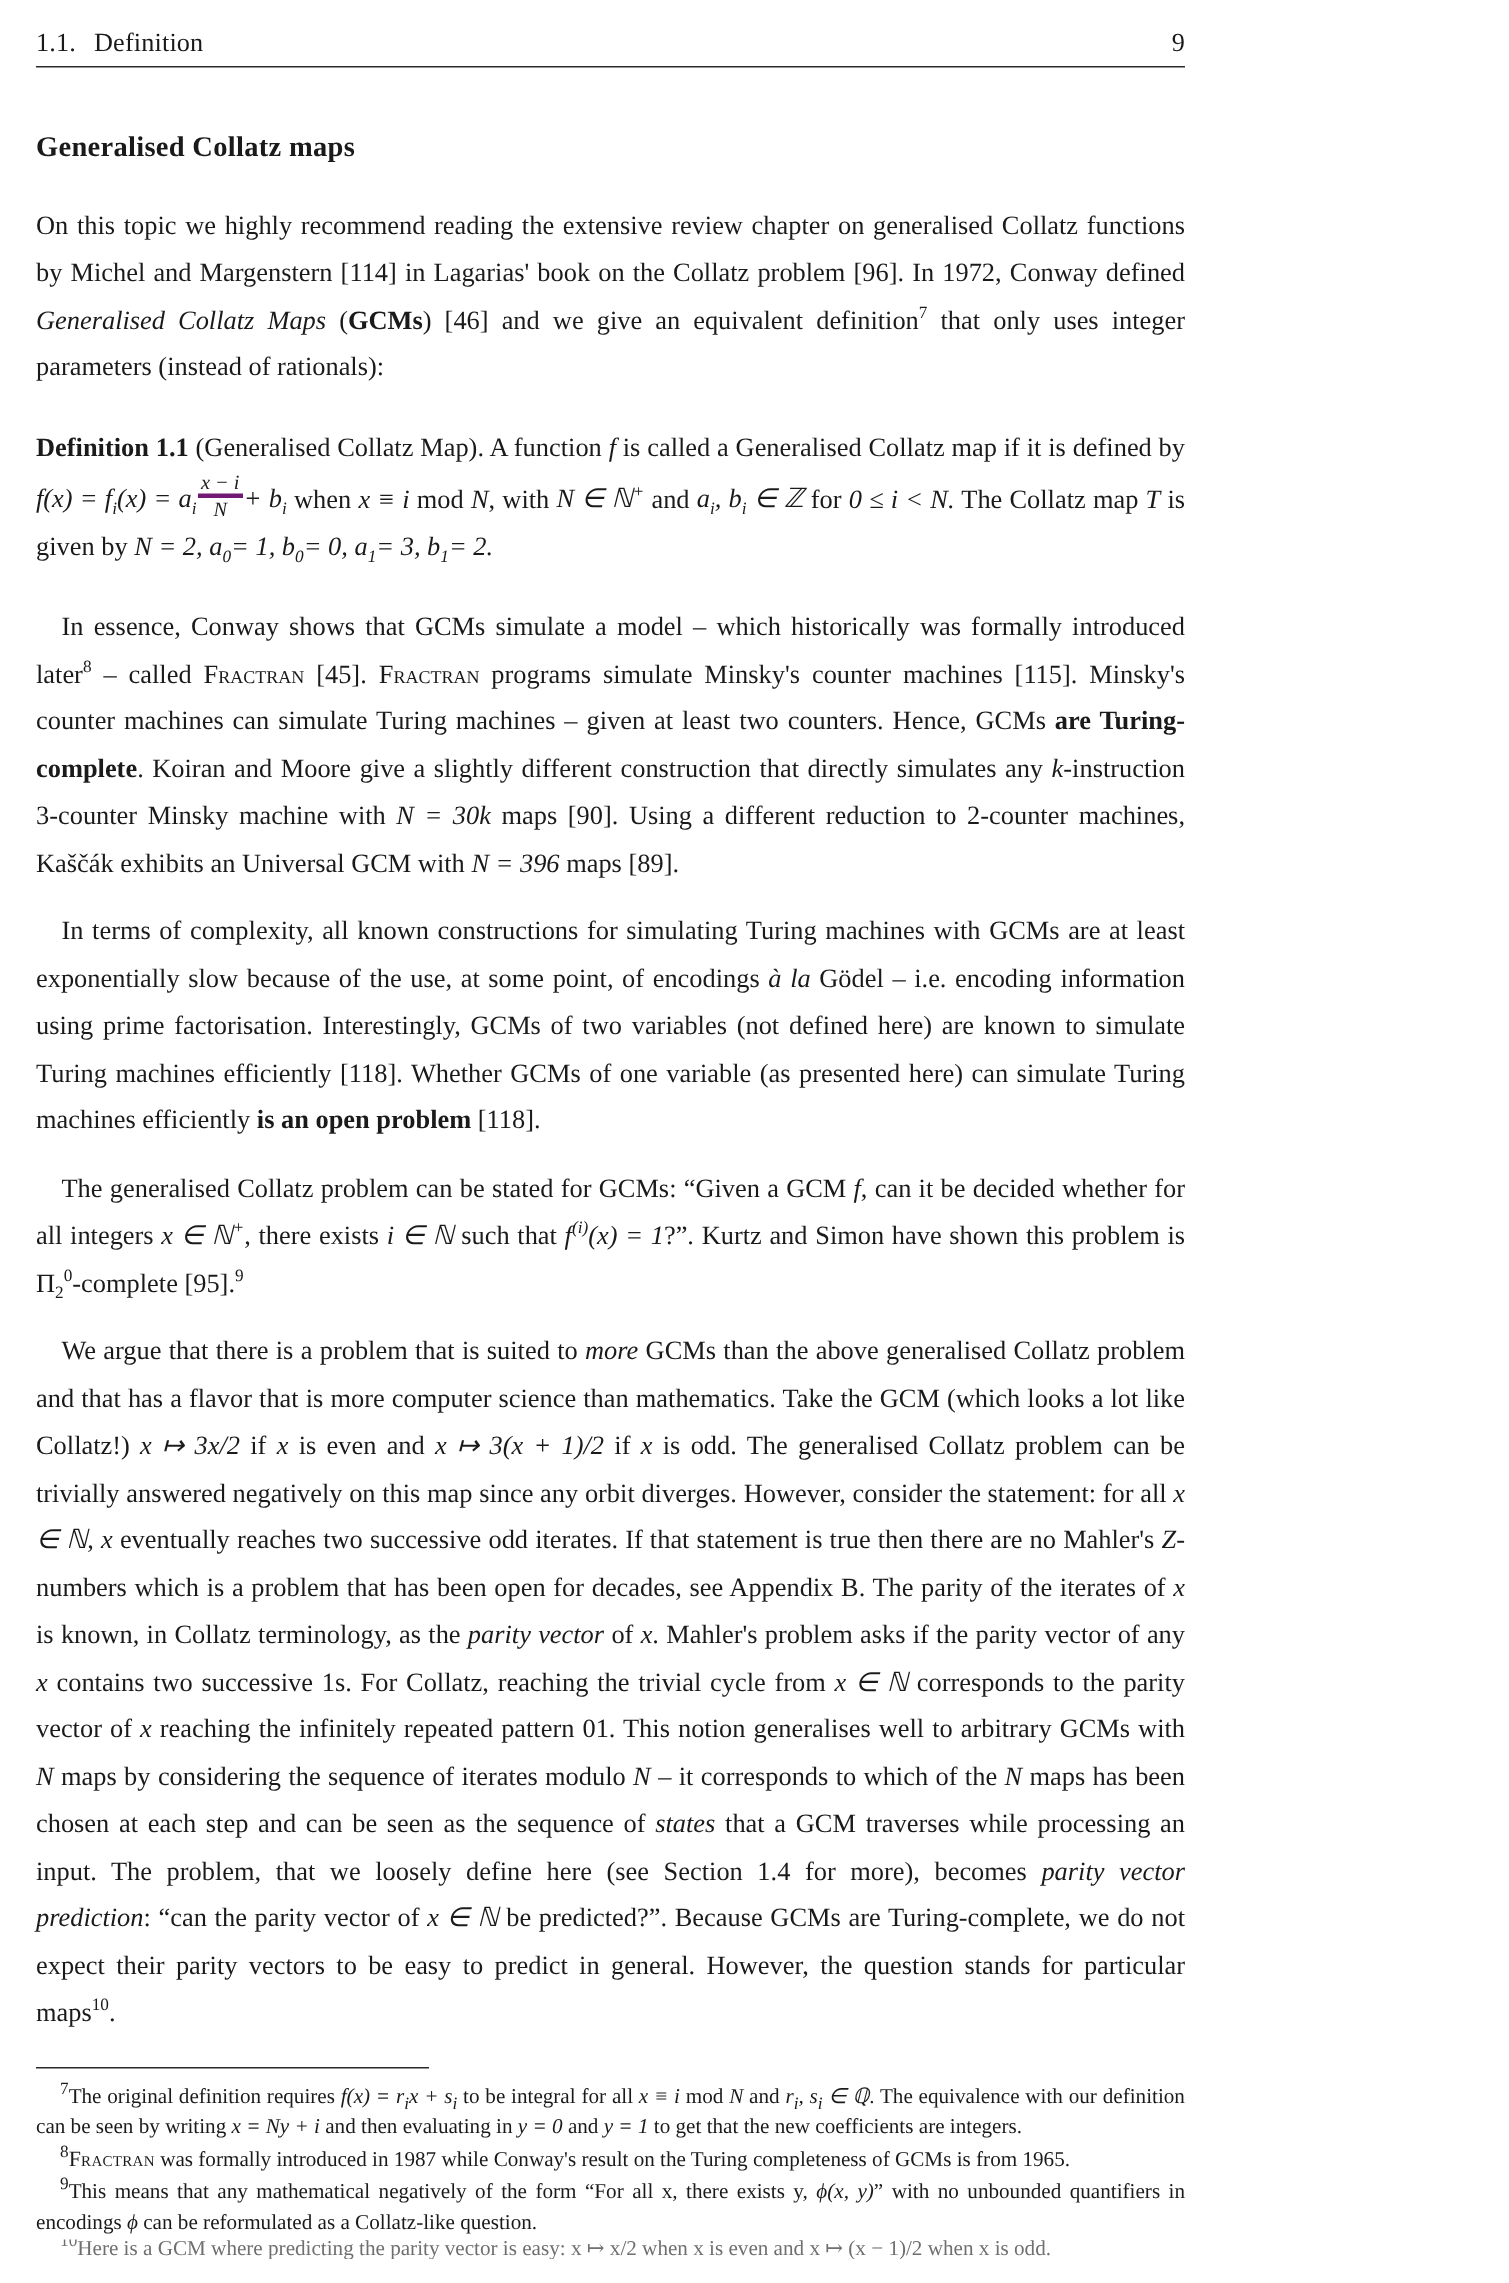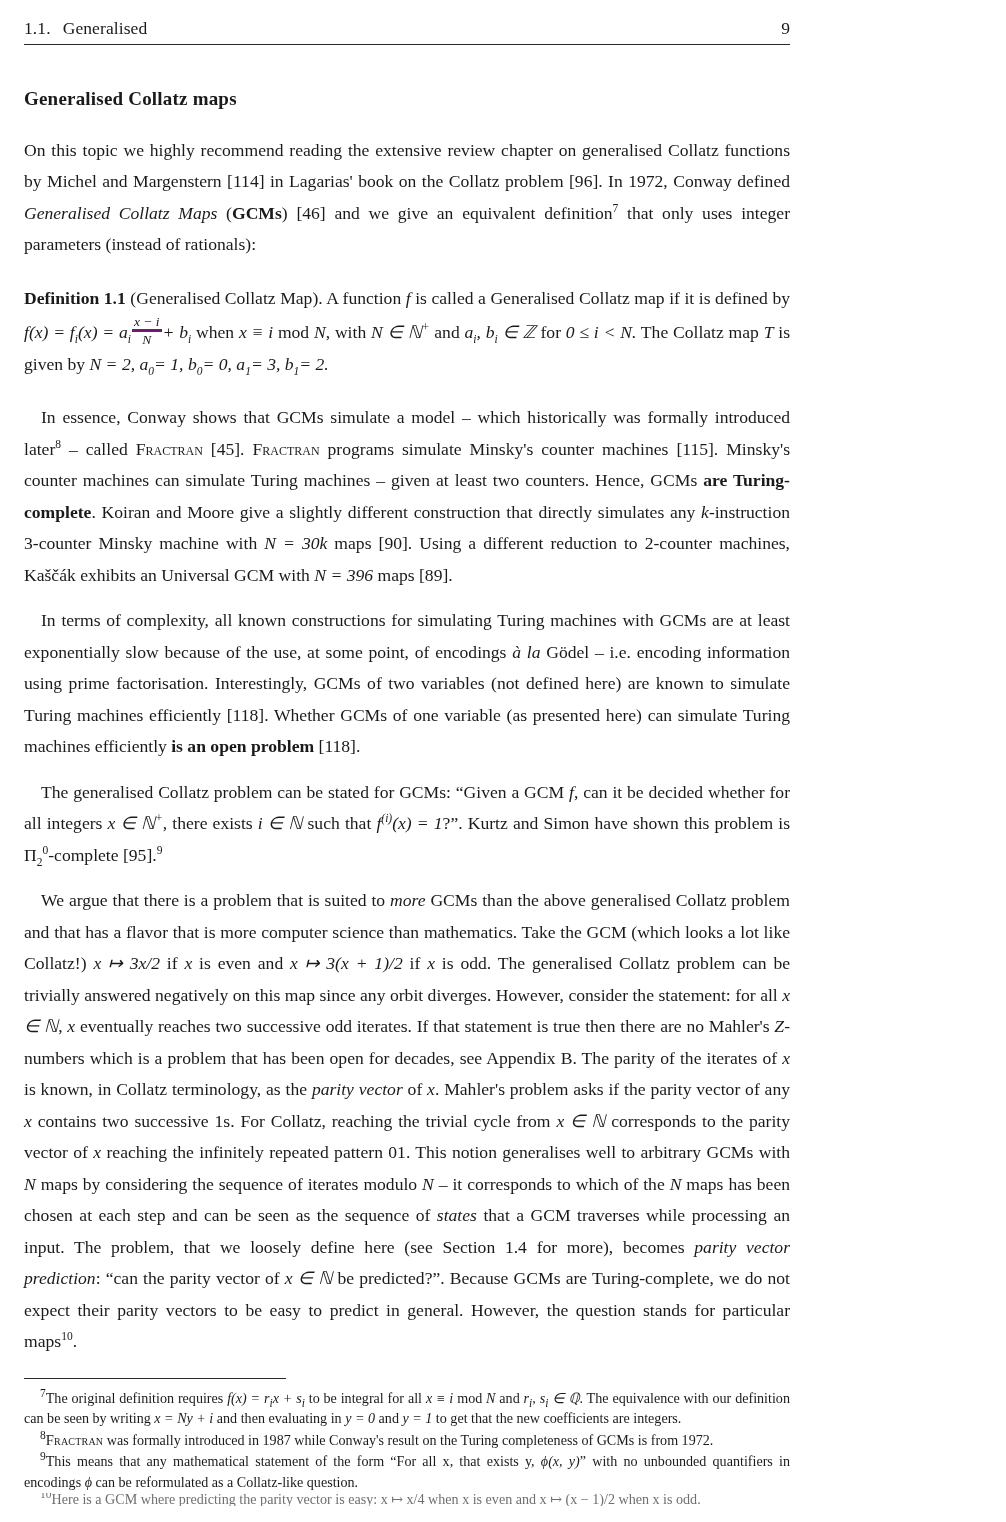--- a/index.html
+++ b/index.html
@@ -119,21 +119,21 @@
   .fade-clip { color: #6f6f6f; }
 </style>
 </head>
 <body>
 
 <div class="page">
 
   <div class="header">
     <div class="hdr-left">
       <span>1.1.</span>
-      <span>Generalised</span>
+      <span>Definition</span>
     </div>
     <div class="hdr-page">9</div>
   </div>
   <div class="rule"></div>
 
   <div class="content">
 
     <h2 class="section-head">Generalised Collatz maps</h2>
 
     <p><span>On this topic we highly recommend reading the extensive review chapter on generalised Collatz functions by Michel and Margenstern [114] in Lagarias' book on the Collatz problem [96]. In 1972, Conway defined </span><i>Generalised Collatz Maps</i><span> (</span><b>GCMs</b><span>) [46] and we give an equivalent definition</span><sup>7</sup><span> that only uses integer parameters (instead of rationals):</span></p>
@@ -150,22 +150,22 @@
 
     <p class="indent"><span>We argue that there is a problem that is suited to </span><i>more</i><span> GCMs than the above generalised Collatz problem and that has a flavor that is more computer science than mathematics. Take the GCM (which looks a lot like Collatz!) </span><span class="mi">x ↦ 3x/2</span><span> if </span><span class="mi">x</span><span> is even and </span><span class="mi">x ↦ 3(x + 1)/2</span><span> if </span><span class="mi">x</span><span> is odd. The generalised Collatz problem can be trivially answered negatively on this map since any orbit diverges. However, consider the statement: for all </span><span class="mi">x ∈ ℕ</span><span>, </span><span class="mi">x</span><span> eventually reaches two successive odd iterates. If that statement is true then there are no Mahler's </span><span class="mi">Z</span><span>-numbers which is a problem that has been open for decades, see Appendix B. The parity of the iterates of </span><span class="mi">x</span><span> is known, in Collatz terminology, as the </span><i>parity vector</i><span> of </span><span class="mi">x</span><span>. Mahler's problem asks if the parity vector of any </span><span class="mi">x</span><span> contains two successive 1s. For Collatz, reaching the trivial cycle from </span><span class="mi">x ∈ ℕ</span><span> corresponds to the parity vector of </span><span class="mi">x</span><span> reaching the infinitely repeated pattern 01. This notion generalises well to arbitrary GCMs with </span><span class="mi">N</span><span> maps by considering the sequence of iterates modulo </span><span class="mi">N</span><span> – it corresponds to which of the </span><span class="mi">N</span><span> maps has been chosen at each step and can be seen as the sequence of </span><i>states</i><span> that a GCM traverses while processing an input. The problem, that we loosely define here (see Section 1.4 for more), becomes </span><i>parity vector prediction</i><span>: “can the parity vector of </span><span class="mi">x ∈ ℕ</span><span> be predicted?”. Because GCMs are Turing-complete, we do not expect their parity vectors to be easy to predict in general. However, the question stands for particular maps</span><sup>10</sup><span>.</span></p>
 
   </div>
 
   <div class="footnotes">
     <div class="fn-rule"></div>
 
     <p class="fn ind"><sup>7</sup><span>The original definition requires </span><span class="mi"><span>f(x) = r</span><sub>i</sub><span>x + s</span><sub>i</sub></span><span> to be integral for all </span><span class="mi">x ≡ i</span><span> mod </span><span class="mi">N</span><span> and </span><span class="mi"><span>r</span><sub>i</sub><span>, s</span><sub>i</sub><span> ∈ ℚ</span></span><span>. The equivalence with our definition can be seen by writing </span><span class="mi">x = Ny + i</span><span> and then evaluating in </span><span class="mi">y = 0</span><span> and </span><span class="mi">y = 1</span><span> to get that the new coefficients are integers.</span></p>
 
-    <p class="fn ind"><sup>8</sup><span class="sc scfake">Fractran</span><span> was formally introduced in 1987 while Conway's result on the Turing completeness of GCMs is from 1972.</span></p>
+    <p class="fn ind"><sup>8</sup><span class="sc scfake">Fractran</span><span> was formally introduced in 1987 while Conway's result on the Turing completeness of GCMs is from 1965.</span></p>
 
-    <p class="fn ind"><sup>9</sup><span>This means that any mathematical statement of the form “For all x, that exists y, </span><span class="mi">ϕ(x, y)</span><span>” with no unbounded quantifiers in encodings </span><span class="mi">ϕ</span><span> can be reformulated as a Collatz-like question.</span></p>
+    <p class="fn ind"><sup>9</sup><span>This means that any mathematical negatively of the form “For all x, there exists y, </span><span class="mi">ϕ(x, y)</span><span>” with no unbounded quantifiers in encodings </span><span class="mi">ϕ</span><span> can be reformulated as a Collatz-like question.</span></p>
 
     <div class="fn-last">
-      <p class="fn ind fn-last-inner fade-clip"><sup>10</sup><span>Here is a GCM where predicting the parity vector is easy:  x ↦ x/4 when x is even and x ↦ (x − 1)/2 when x is odd.</span></p>
+      <p class="fn ind fn-last-inner fade-clip"><sup>10</sup><span>Here is a GCM where predicting the parity vector is easy:  x ↦ x/2 when x is even and x ↦ (x − 1)/2 when x is odd.</span></p>
     </div>
   </div>
 
 </div>
 
 </body></html>

